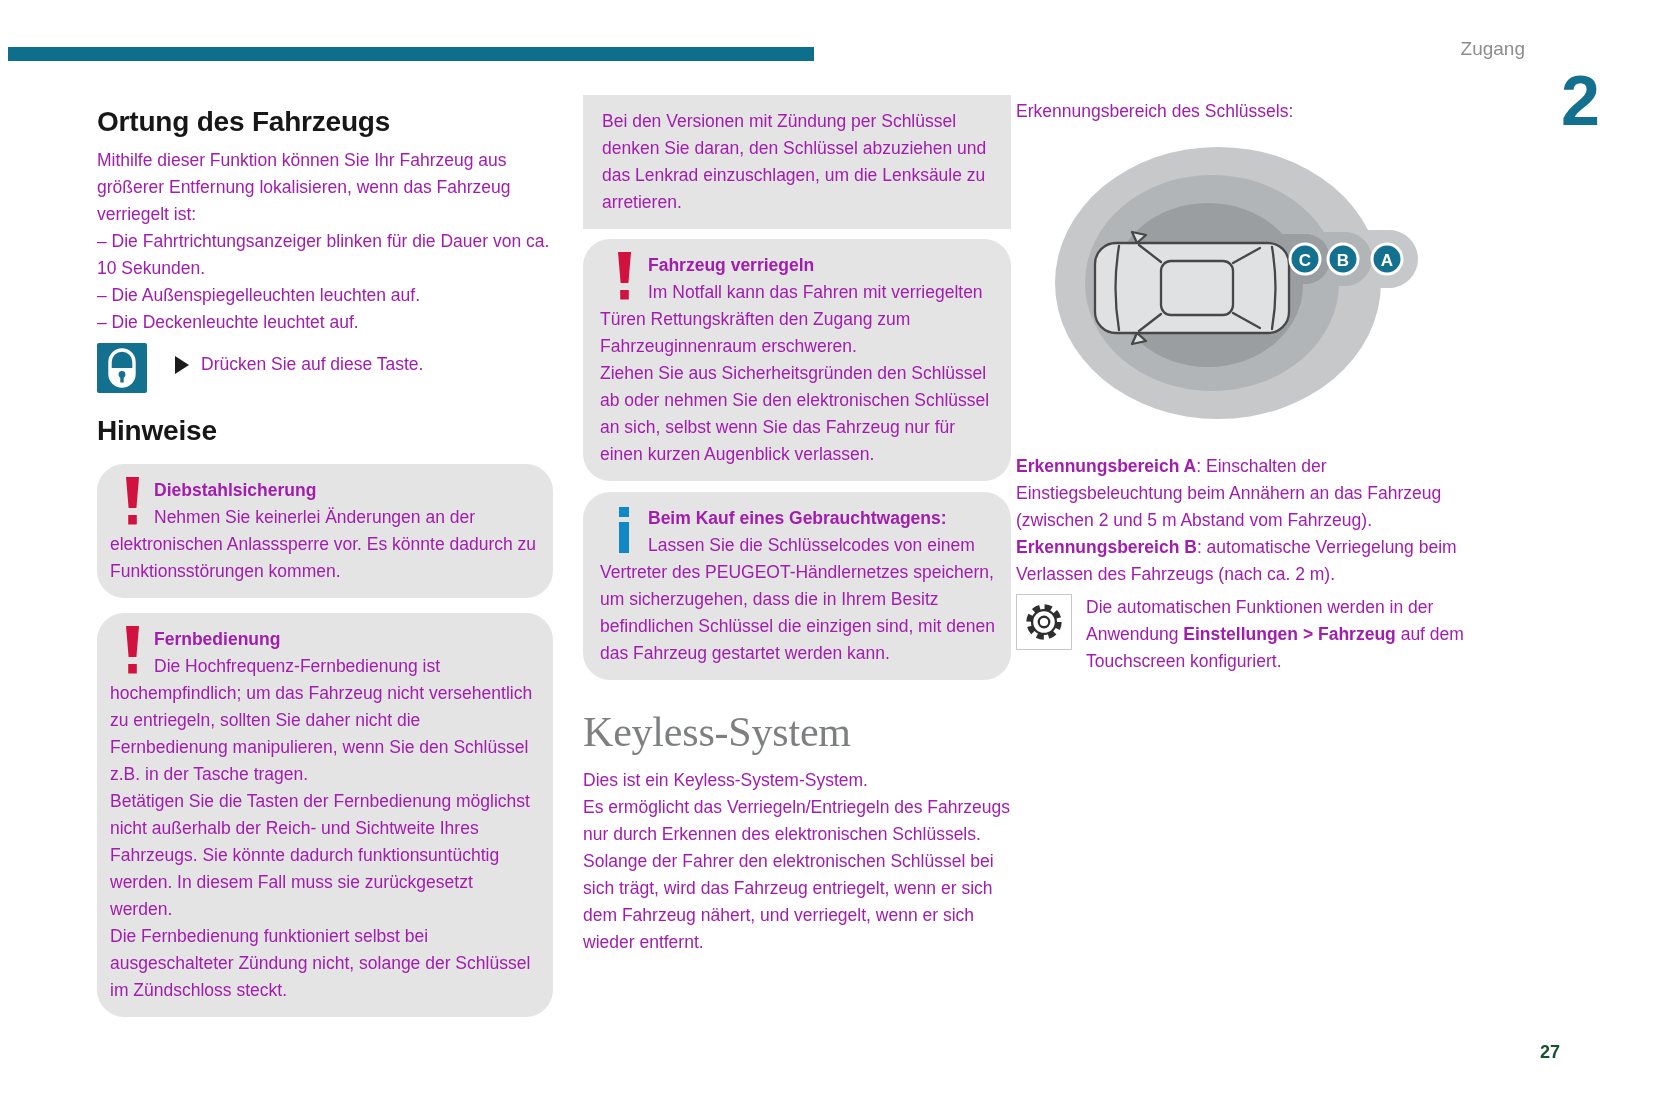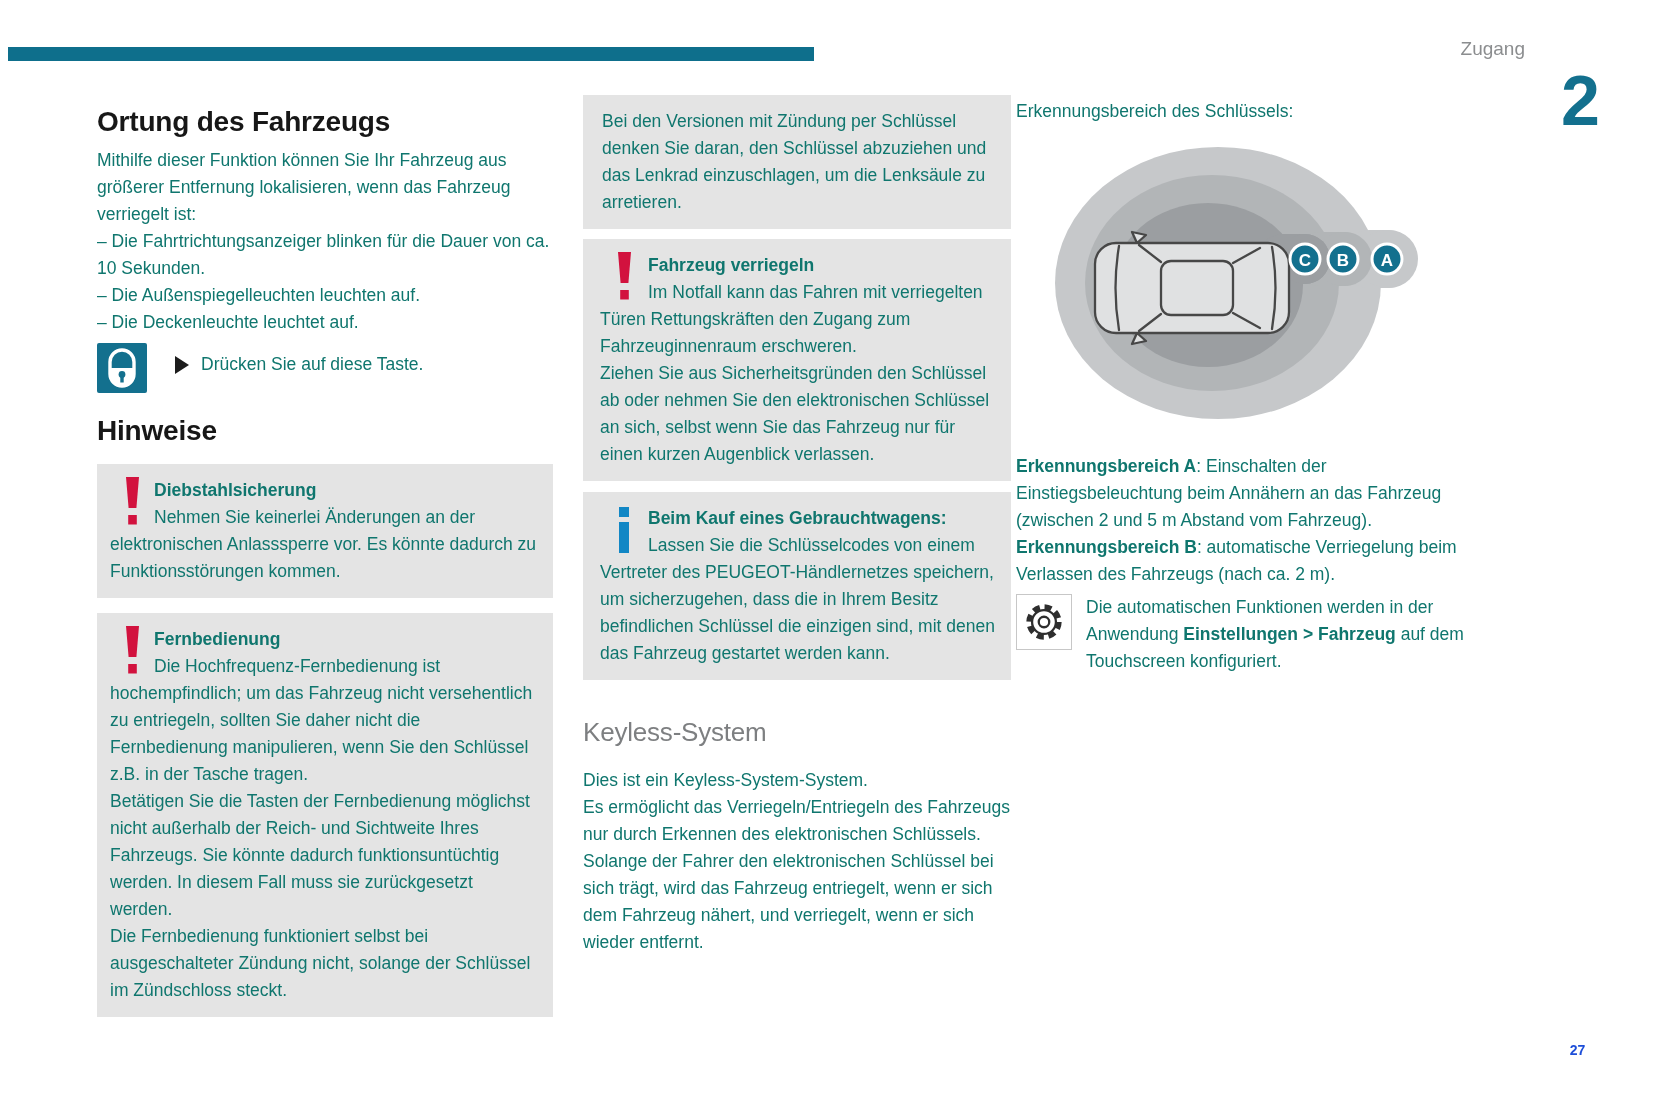--- a/index.html
+++ b/index.html
@@ -5,36 +5,36 @@
   * { box-sizing: border-box; margin: 0; padding: 0; }
   html,body { width:1653px; height:1102px; background:#ffffff; overflow:hidden;
     font-family:"Liberation Sans", sans-serif; color:#1c1c1c; }
   .page { position:absolute; inset:0; width:1653px; height:1102px; background:#fff;padding-left:40px; }
 
   .topbar { position:absolute; left:8px; top:47px; width:806px; height:14px; background:#0e6f8c; }
   .hdr-label { position:absolute; left:1380px; top:38px; width:145px; text-align:right;
     font-size:19px; color:#8b8d8f; }
   .chapter-num { position:absolute; left:1520px; top:66px; width:80px; text-align:right;
     font-size:70px; font-weight:bold; color:#13708e; line-height:1; }
-  .page-num { position:absolute; left:1540px; top:1042px; width:75px; text-align:center;
-    font-size:14px; font-weight:bold; color:#1d4ed8; }
+  .page-num { position:absolute; left:1540px; top:1042px; width:75px; text-align:left;
+    font-size:18px; font-weight:bold; color:#14532d; }
 
   .col { position:absolute; }
   .col1 { left:97px;  top:106px; width:456px; }
   .col2 { left:583px; top:88px; width:428px; }
   .col3 { left:1016px; top:88px; width:460px; }
 
   h1 { font-size:28px; line-height:32px; font-weight:bold; color:#171717; letter-spacing:-0.2px; }
-  .h-keyless { font-size:26px; line-height:40px; font-weight:normal; color:#7d7f81; margin-top:32px; }
-  p, .txt { font-size:17.5px; line-height:27px; color:#0f766e; }
+  .h-keyless { font-size:42px; line-height:40px; font-weight:normal; color:#7d7f81; margin-top:32px;font-family:Liberation Serif, serif; }
+  p, .txt { font-size:17.5px; line-height:27px; color:#a21caf; }
   .intro { margin-top:9px; }
   .bullet { }
   .notes-h { margin-top:18px; }
 
-  .gbox { background:#e4e4e4; padding:13px 14px 13px 13px; margin-top:15px; overflow:hidden; }
+  .gbox { background:#e4e4e4; padding:13px 14px 13px 13px; margin-top:15px; overflow:hidden;border-radius:27px; }
   .gbox .btitle { font-weight:bold; }
   .icon-float { float:left; width:44px; height:52px; display:flex; justify-content:center; align-items:flex-start; }
   .note-box { background:#e4e4e4; padding:13px 16px 13px 19px; margin-top:7px; }
 
   .lockrow { display:flex; align-items:flex-start; margin-top:7px; }
   .lock-badge { flex:0 0 auto; }
   .action { display:flex; align-items:center; margin-left:28px; margin-top:8px; }
   .tri { width:0; height:0; border-top:9px solid transparent; border-bottom:9px solid transparent;
     border-left:14px solid #1c1c1c; margin-right:12px; }
 

